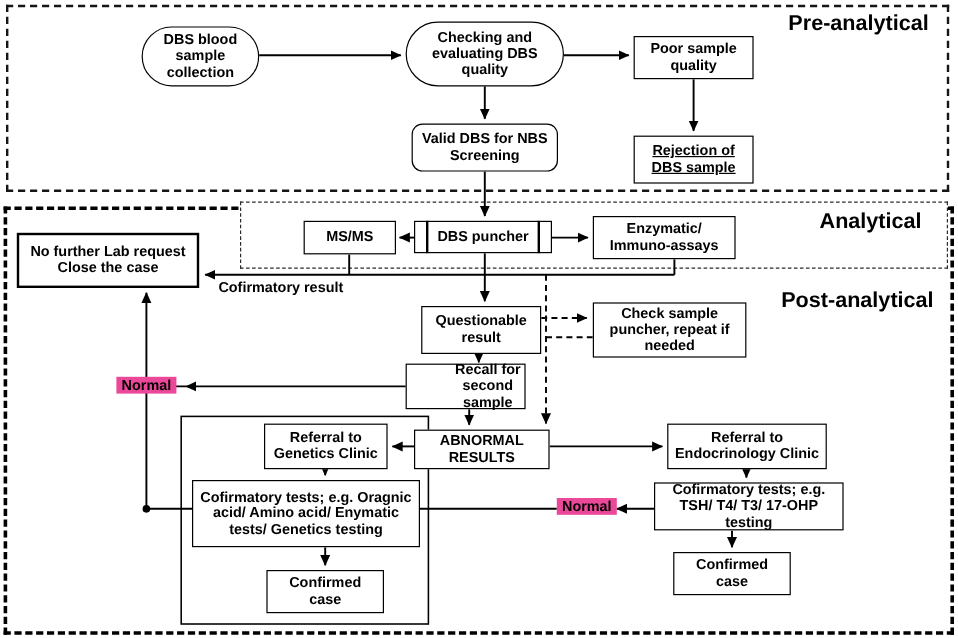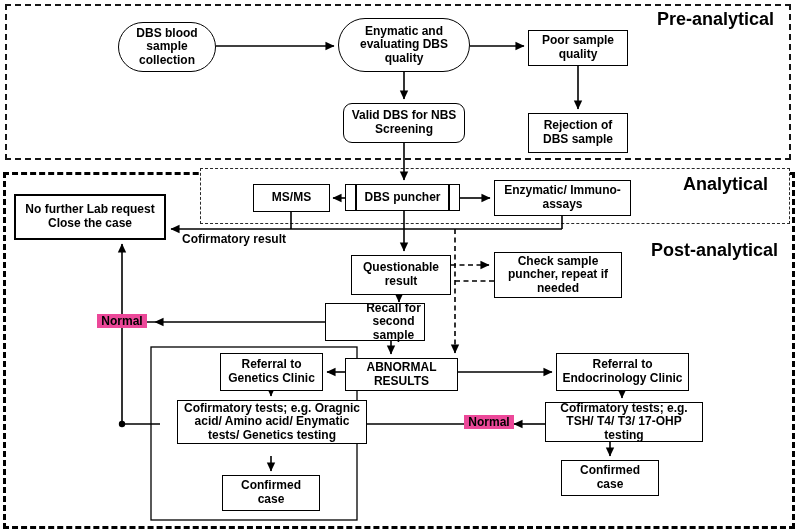--- a/index.html
+++ b/index.html
@@ -78,43 +78,43 @@
 
     <line x1="622" y1="391" x2="622" y2="398" stroke-width="1.6" marker-end="url(#arrow)"></line>
     <line x1="610" y1="442" x2="610" y2="456" stroke-width="1.6" marker-end="url(#arrow)"></line>
 
     <line x1="545" y1="424" x2="514" y2="424" stroke-width="1.6" marker-end="url(#arrow)"></line>
     <line x1="464" y1="424" x2="350" y2="424" stroke-width="1.6"></line>
     <line x1="160" y1="424" x2="122" y2="424" stroke-width="1.6"></line>
   </svg>
 
   <div class="node stadium" style="left:118px; top:22px; width:98px; height:50px;">DBS blood sample collection</div>
-  <div class="node stadium" style="left:338px; top:18px; width:132px; height:54px;">Enymatic and evaluating DBS quality</div>
+  <div class="node stadium" style="left:338px; top:18px; width:132px; height:54px;">Checking and evaluating DBS quality</div>
   <div class="node" style="left:528px; top:30px; width:100px; height:36px;">Poor sample quality</div>
-  <div class="node" style="left:528px; top:113px; width:100px; height:40px;">Rejection of DBS sample</div>
+  <div class="node" style="left:528px; top:113px; width:100px; height:40px;text-decoration:underline;">Rejection of DBS sample</div>
   <div class="node rounded" style="left:343px; top:103px; width:122px; height:40px;">Valid DBS for NBS Screening</div>
 
   <div class="node" style="left:253px; top:184px; width:77px; height:28px;">MS/MS</div>
   <div class="node predef" style="left:345px; top:184px; width:115px; height:27px;">DBS puncher</div>
-  <div class="node" style="left:494px; top:180px; width:137px; height:36px;">Enzymatic/ Immuno-assays</div>
+  <div class="node" style="left:494px; top:180px; width:119px; height:36px;">Enzymatic/ Immuno-assays</div>
 
   <div class="node thick" style="left:14px; top:194px; width:152px; height:46px;">
     <span>No further Lab request</span>
     <span>Close the case</span>
   </div>
 
   <div class="node" style="left:351px; top:255px; width:100px; height:40px;">Questionable result</div>
   <div class="node" style="left:494px; top:252px; width:128px; height:46px;">Check sample puncher, repeat if needed</div>
-  <div class="node" style="left:325px; top:303px; width:100px; height:38px;padding-left:40px;">Recall for second sample</div>
+  <div class="node" style="left:338px; top:303px; width:100px; height:38px;padding-left:40px;">Recall for second sample</div>
 
   <div class="node" style="left:220px; top:353px; width:103px; height:38px;">Referral to Genetics Clinic</div>
   <div class="node" style="left:345px; top:358px; width:113px; height:33px;">ABNORMAL RESULTS</div>
   <div class="node" style="left:556px; top:353px; width:133px; height:38px;">Referral to Endocrinology Clinic</div>
 
-  <div class="node" style="left:160px; top:400px; width:190px; height:44px;margin-left:17px;">Cofirmatory tests; e.g. Oragnic acid/ Amino acid/ Enymatic tests/ Genetics testing</div>
+  <div class="node" style="left:160px; top:400px; width:190px; height:56px;">Cofirmatory tests; e.g. Oragnic acid/ Amino acid/ Enymatic tests/ Genetics testing</div>
   <div class="node" style="left:545px; top:402px; width:158px; height:40px;">Cofirmatory tests; e.g. TSH/ T4/ T3/ 17-OHP testing</div>
 
   <div class="node" style="left:222px; top:475px; width:98px; height:36px;">Confirmed case</div>
   <div class="node" style="left:561px; top:460px; width:98px; height:36px;">Confirmed case</div>
 
   <div class="phase-label" style="right:24px; top:9px;">Pre-analytical</div>
   <div class="phase-label" style="right:30px; top:174px;">Analytical</div>
   <div class="phase-label" style="right:20px; top:240px;">Post-analytical</div>
 
   <div class="edge-label" style="left:180px; top:232px; background:transparent;">Cofirmatory result</div>

